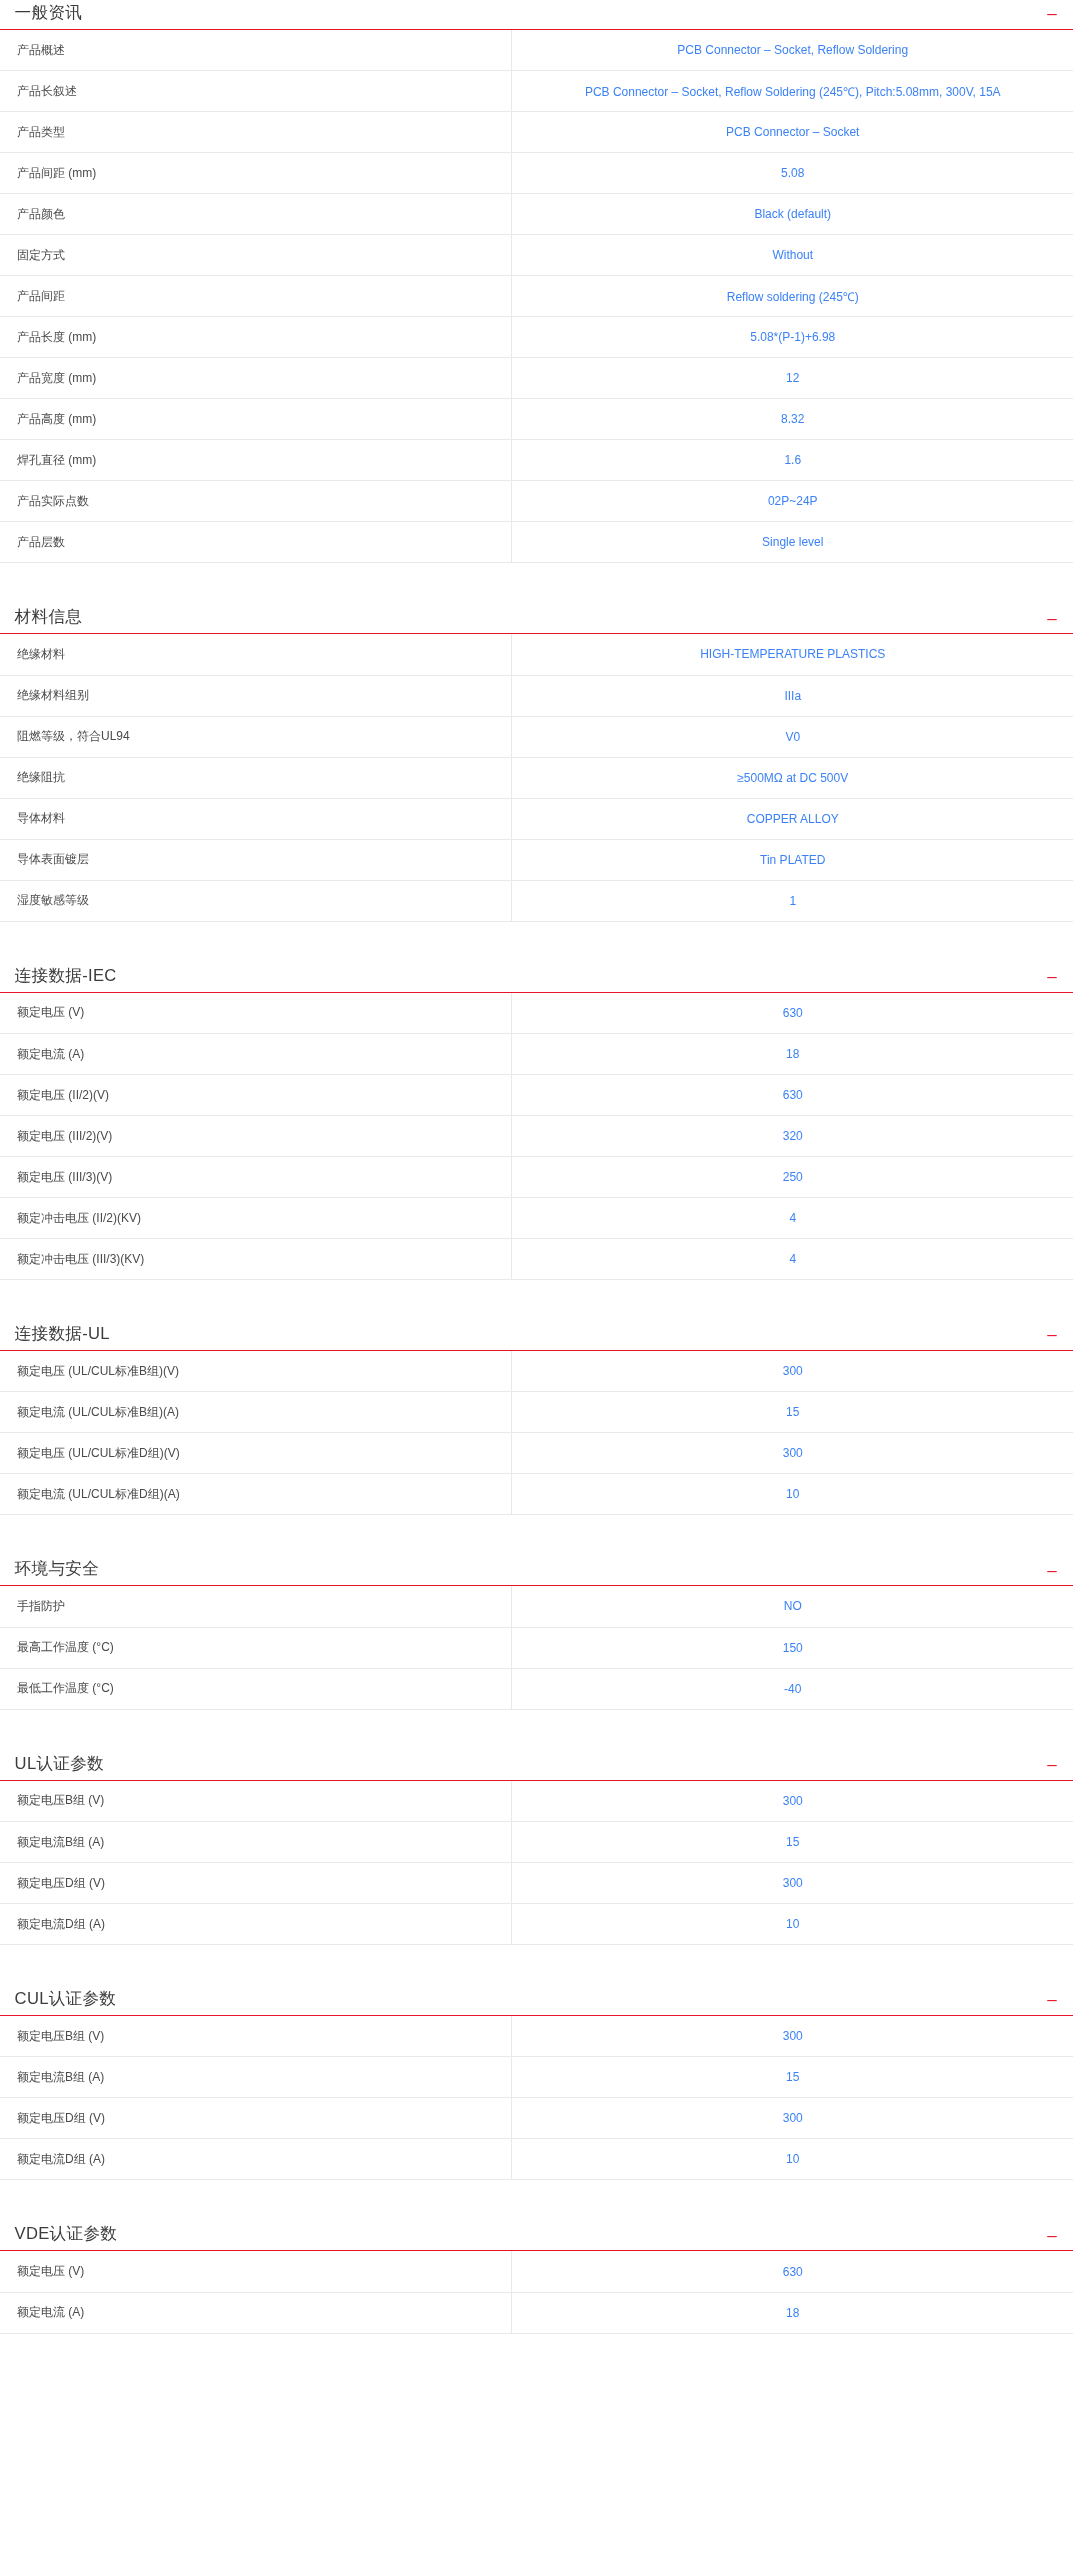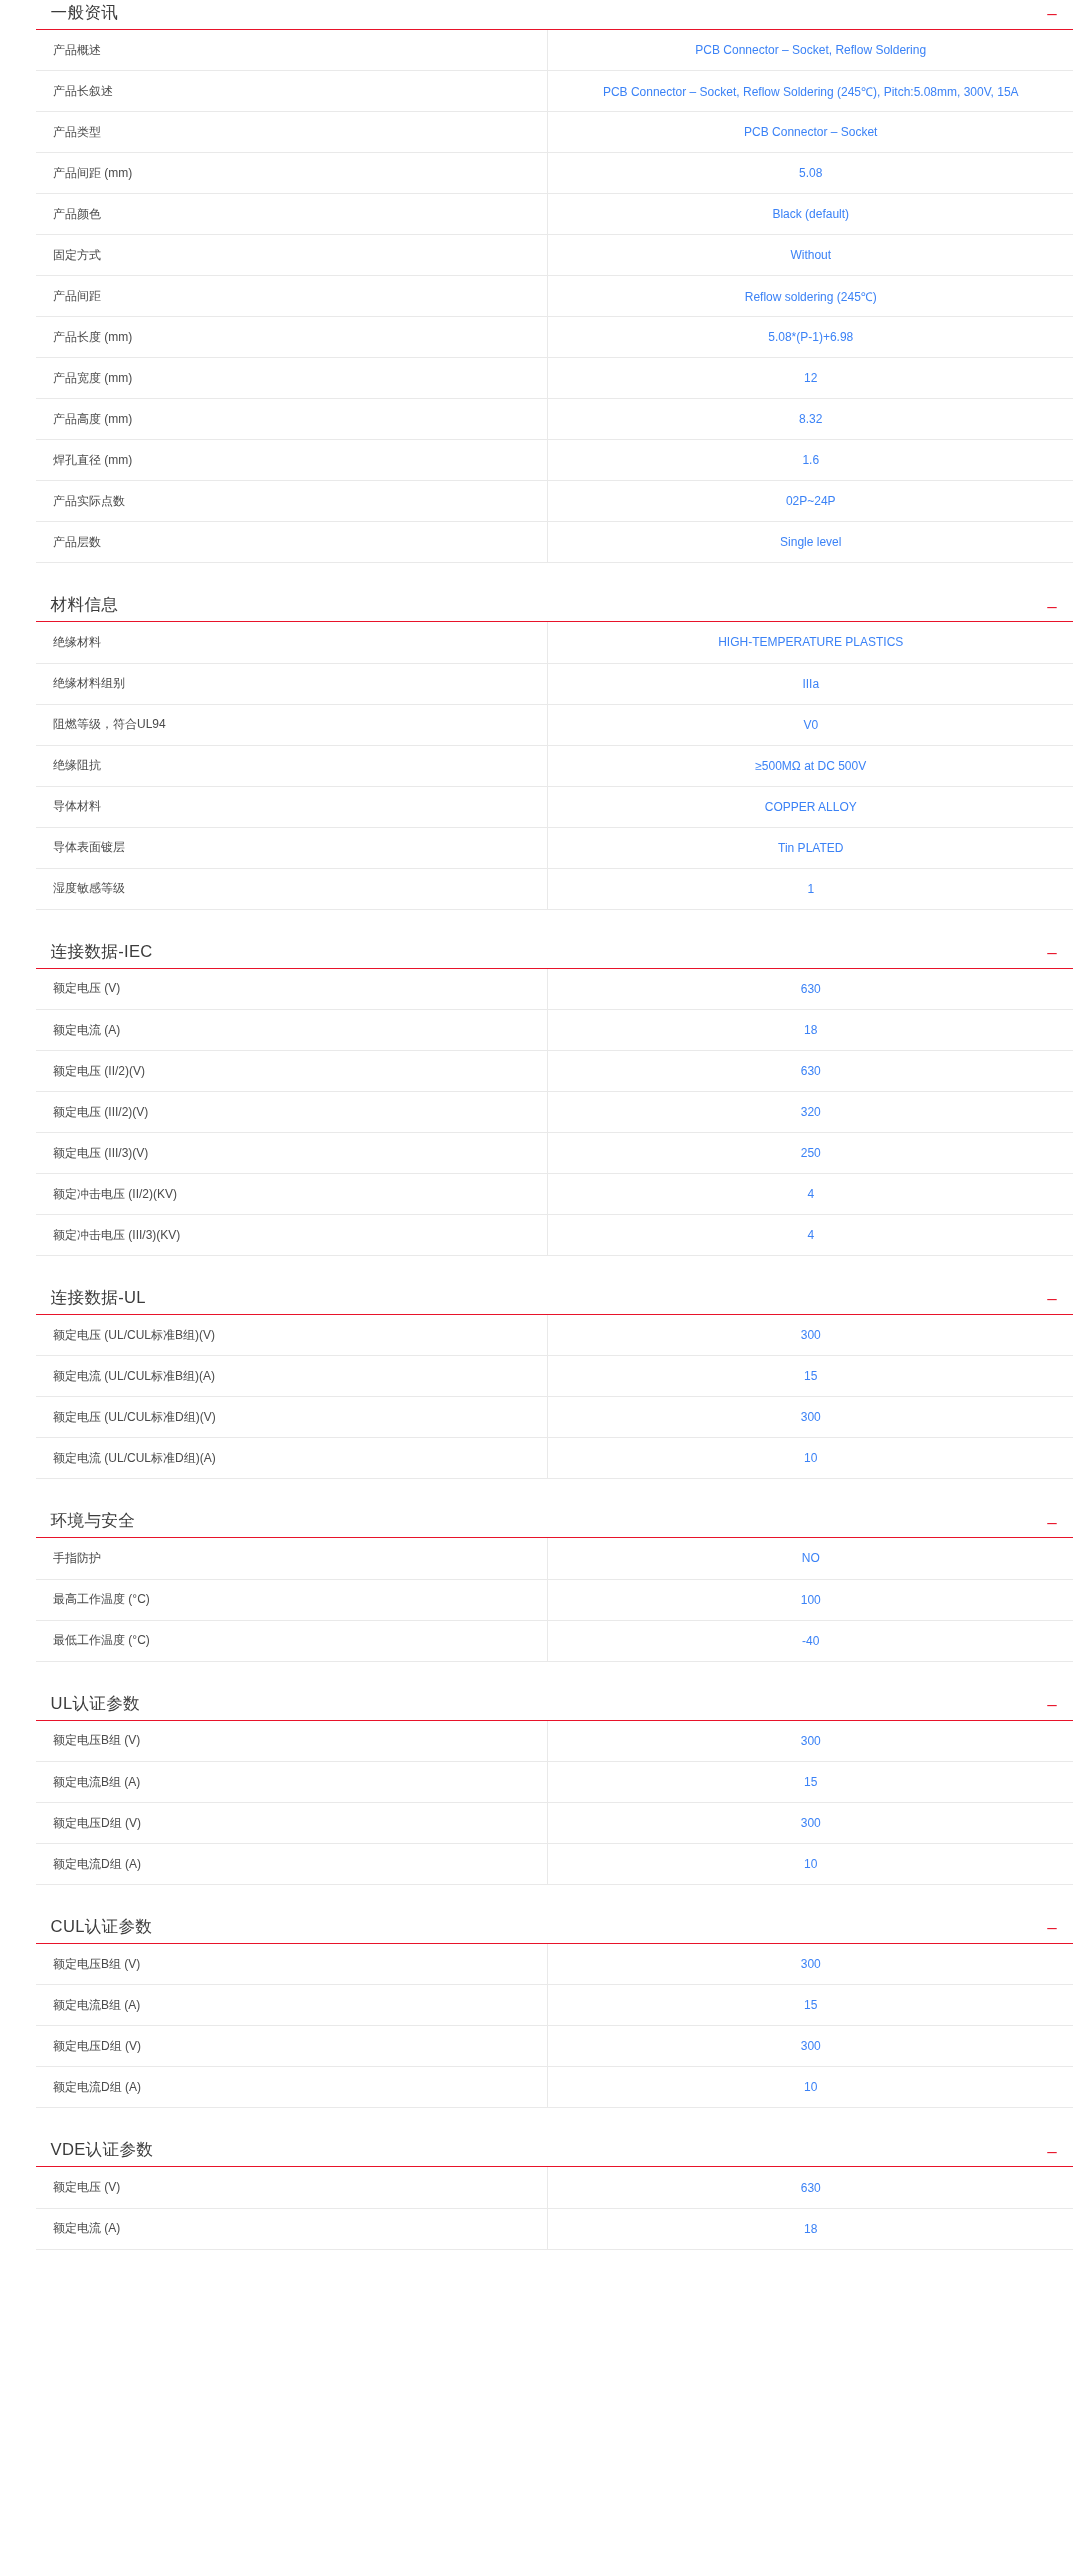--- a/index.html
+++ b/index.html
@@ -12,22 +12,21 @@
   body {
     width: 1074px;
     min-height: 2576px;
     -webkit-font-smoothing: antialiased;
   }
   .page {
     width: 1074px;
     padding: 0 0 26.5px 0;
   }
   .section {
-    margin: 0 0 4px 0;
-    padding-left: 36px;
+    margin: 0 0 16px 0;
   }
   .section-head {
     display: flex;
     align-items: flex-end;
     justify-content: space-between;
     border-bottom: 1.3px solid #e8132a;
     padding: 0 14.6px 6.6px 14.6px;
     margin: 0 0 0 0;
   }
   .section-title {
@@ -254,21 +253,21 @@
           <div class="section-toggle">–</div>
         </div>
         <table class="spec">
           <tbody>
             <tr>
               <td class="k">手指防护</td>
               <td class="v">NO</td>
             </tr>
             <tr>
               <td class="k">最高工作温度 (°C)</td>
-              <td class="v">100</td>
+              <td class="v">150</td>
             </tr>
             <tr>
               <td class="k">最低工作温度 (°C)</td>
               <td class="v">-40</td>
             </tr>
           </tbody>
         </table>
       </div>
       <div class="section">
         <div class="gap-44"></div>

